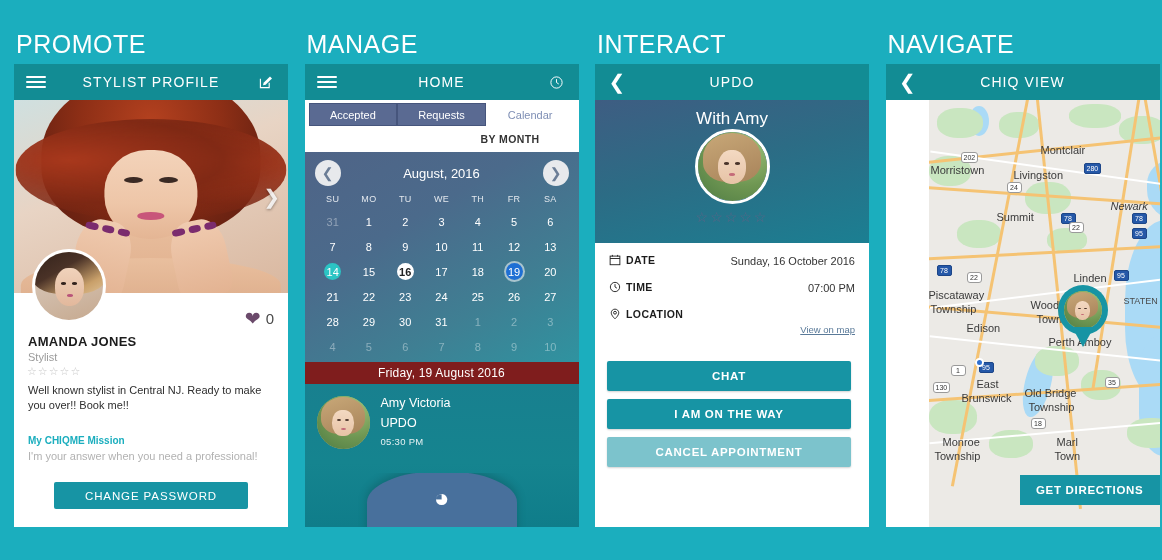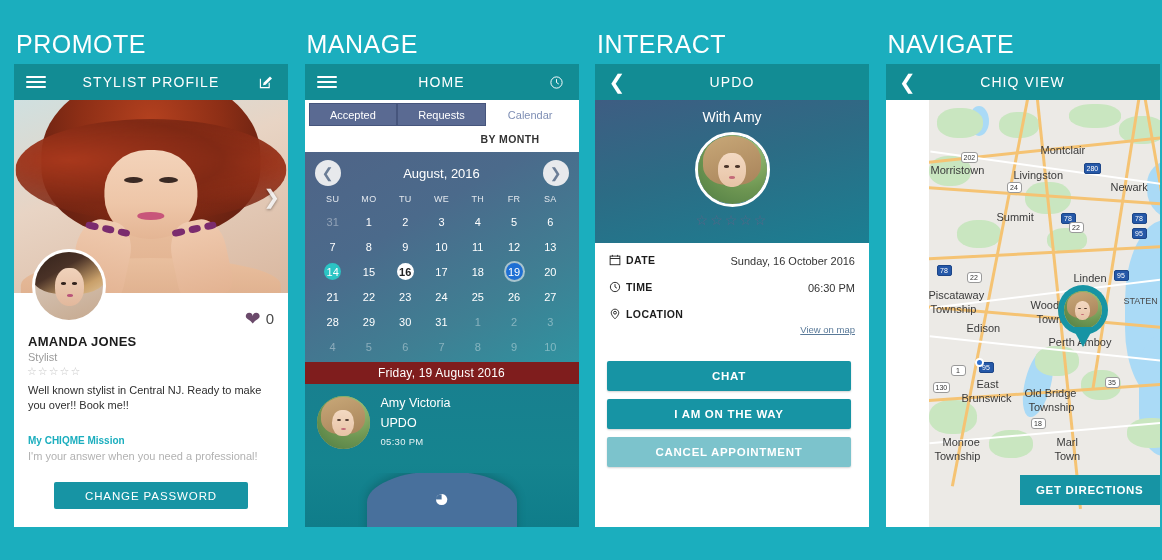--- a/index.html
+++ b/index.html
@@ -185,21 +185,21 @@
     display:flex; align-items:flex-start; justify-content:center; padding-top:14px;
   }
   .fab .glyph { color:#fff; font-size:26px; line-height:1; font-weight:300; }
 
   
   .p3-hero {
     flex: 0 0 143px; position:relative; overflow:hidden;
     background: linear-gradient(165deg,#3e5d82 0%,#2c6c85 45%,#1b7f92 100%);
     display:flex; flex-direction:column; align-items:center; padding-top:9px;
   }
-  .p3-with { color:#fff; font-size:14px; margin-bottom:7px; }
+  .p3-with { color:#fff; font-size:17px; }
   .p3-av {
     width:75px; height:75px; border-radius:50%; overflow:hidden; position:relative;
     border:3px solid #fff;
   }
   .p3-stars { margin-top:5px; font-size:14px; color:rgba(160,80,130,0.45); letter-spacing:2px; }
   .details { flex:0 0 112px; background:#fff; padding: 11px 14px 0 14px; }
   .drow { display:flex; align-items:flex-start; margin-bottom:12px; }
   .dlabel { display:flex; align-items:center; gap:5px; width:104px; flex:0 0 104px; }
   .dlabel .t { font-size:10.5px; font-weight:bold; color:#1c1c1c; letter-spacing:0.4px; }
   .dval { flex:1; text-align:right; font-size:11px; color:#333; line-height:1.35; }
@@ -479,21 +479,21 @@
           <div class="dval">Sunday, 16 October 2016</div>
         </div>
         <div class="drow">
           <div class="dlabel">
             <svg class="ico-svg" viewBox="0 0 16 16" fill="none" stroke="#1c1c1c" stroke-width="1.2">
               <circle cx="8" cy="8" r="6.2"></circle>
                 <path d="M8 4.2 V8 L10.6 9.6"></path>
             </svg>
             <span class="t">TIME</span>
           </div>
-          <div class="dval">06:30 PM</div>
+          <div class="dval">07:00 PM</div>
         </div>
         <div class="drow">
           <div class="dlabel">
             <svg class="ico-svg" viewBox="0 0 16 16" fill="none" stroke="#1c1c1c" stroke-width="1.2">
               <path d="M8 1.5 C5.2 1.5 3 3.7 3 6.4 C3 10 8 14.5 8 14.5 C8 14.5 13 10 13 6.4 C13 3.7 10.8 1.5 8 1.5 Z"></path>
               <circle cx="8" cy="6.3" r="1.9"></circle>
             </svg>
             <span class="t">LOCATION</span>
           </div>
         </div>
@@ -551,21 +551,21 @@
         <div class="road" style="left:236px;top:-10px;width:3px;height:260px;transform:rotate(-10deg)"></div>
         <div class="road thin" style="left:0;top:70px;width:280px;transform:rotate(8deg)"></div>
         <div class="road thin" style="left:0;top:190px;width:280px;transform:rotate(-7deg)"></div>
         <div class="road thin" style="left:0;top:250px;width:280px;transform:rotate(6deg)"></div>
         <div class="road thin" style="left:0;top:330px;width:280px;transform:rotate(-5deg)"></div>
 
         <div id="map-labels">
             <div class="maplabel big" style="left: 112px; top: 44px;">Montclair</div>
             <div class="maplabel big" style="left: 2px; top: 64px;">Morristown</div>
             <div class="maplabel big" style="left: 85px; top: 69px;">Livingston</div>
-            <div class="maplabel big" style="left: 182px; top: 81px;">Newark</div>
+            <div class="maplabel big" style="left: 182px; top: 100px; font-style: italic;">Newark</div>
             <div class="maplabel big" style="left: 68px; top: 111px;">Summit</div>
             <div class="maplabel big" style="left: 145px; top: 172px;">Linden</div>
             <div class="maplabel big" style="left: 102px; top: 199px;">Woodbridge</div>
             <div class="maplabel big" style="left: 108px; top: 213px;">Township</div>
             <div class="maplabel big" style="left: 0px; top: 189px;">Piscataway</div>
             <div class="maplabel big" style="left: 2px; top: 203px;">Township</div>
             <div class="maplabel big" style="left: 38px; top: 222px;">Edison</div>
             <div class="maplabel big" style="left: 120px; top: 236px;">Perth Amboy</div>
             <div class="maplabel" style="left: 195px; top: 196px;">STATEN ISLAND</div>
             <div class="maplabel big" style="left: 48px; top: 278px;">East</div>

